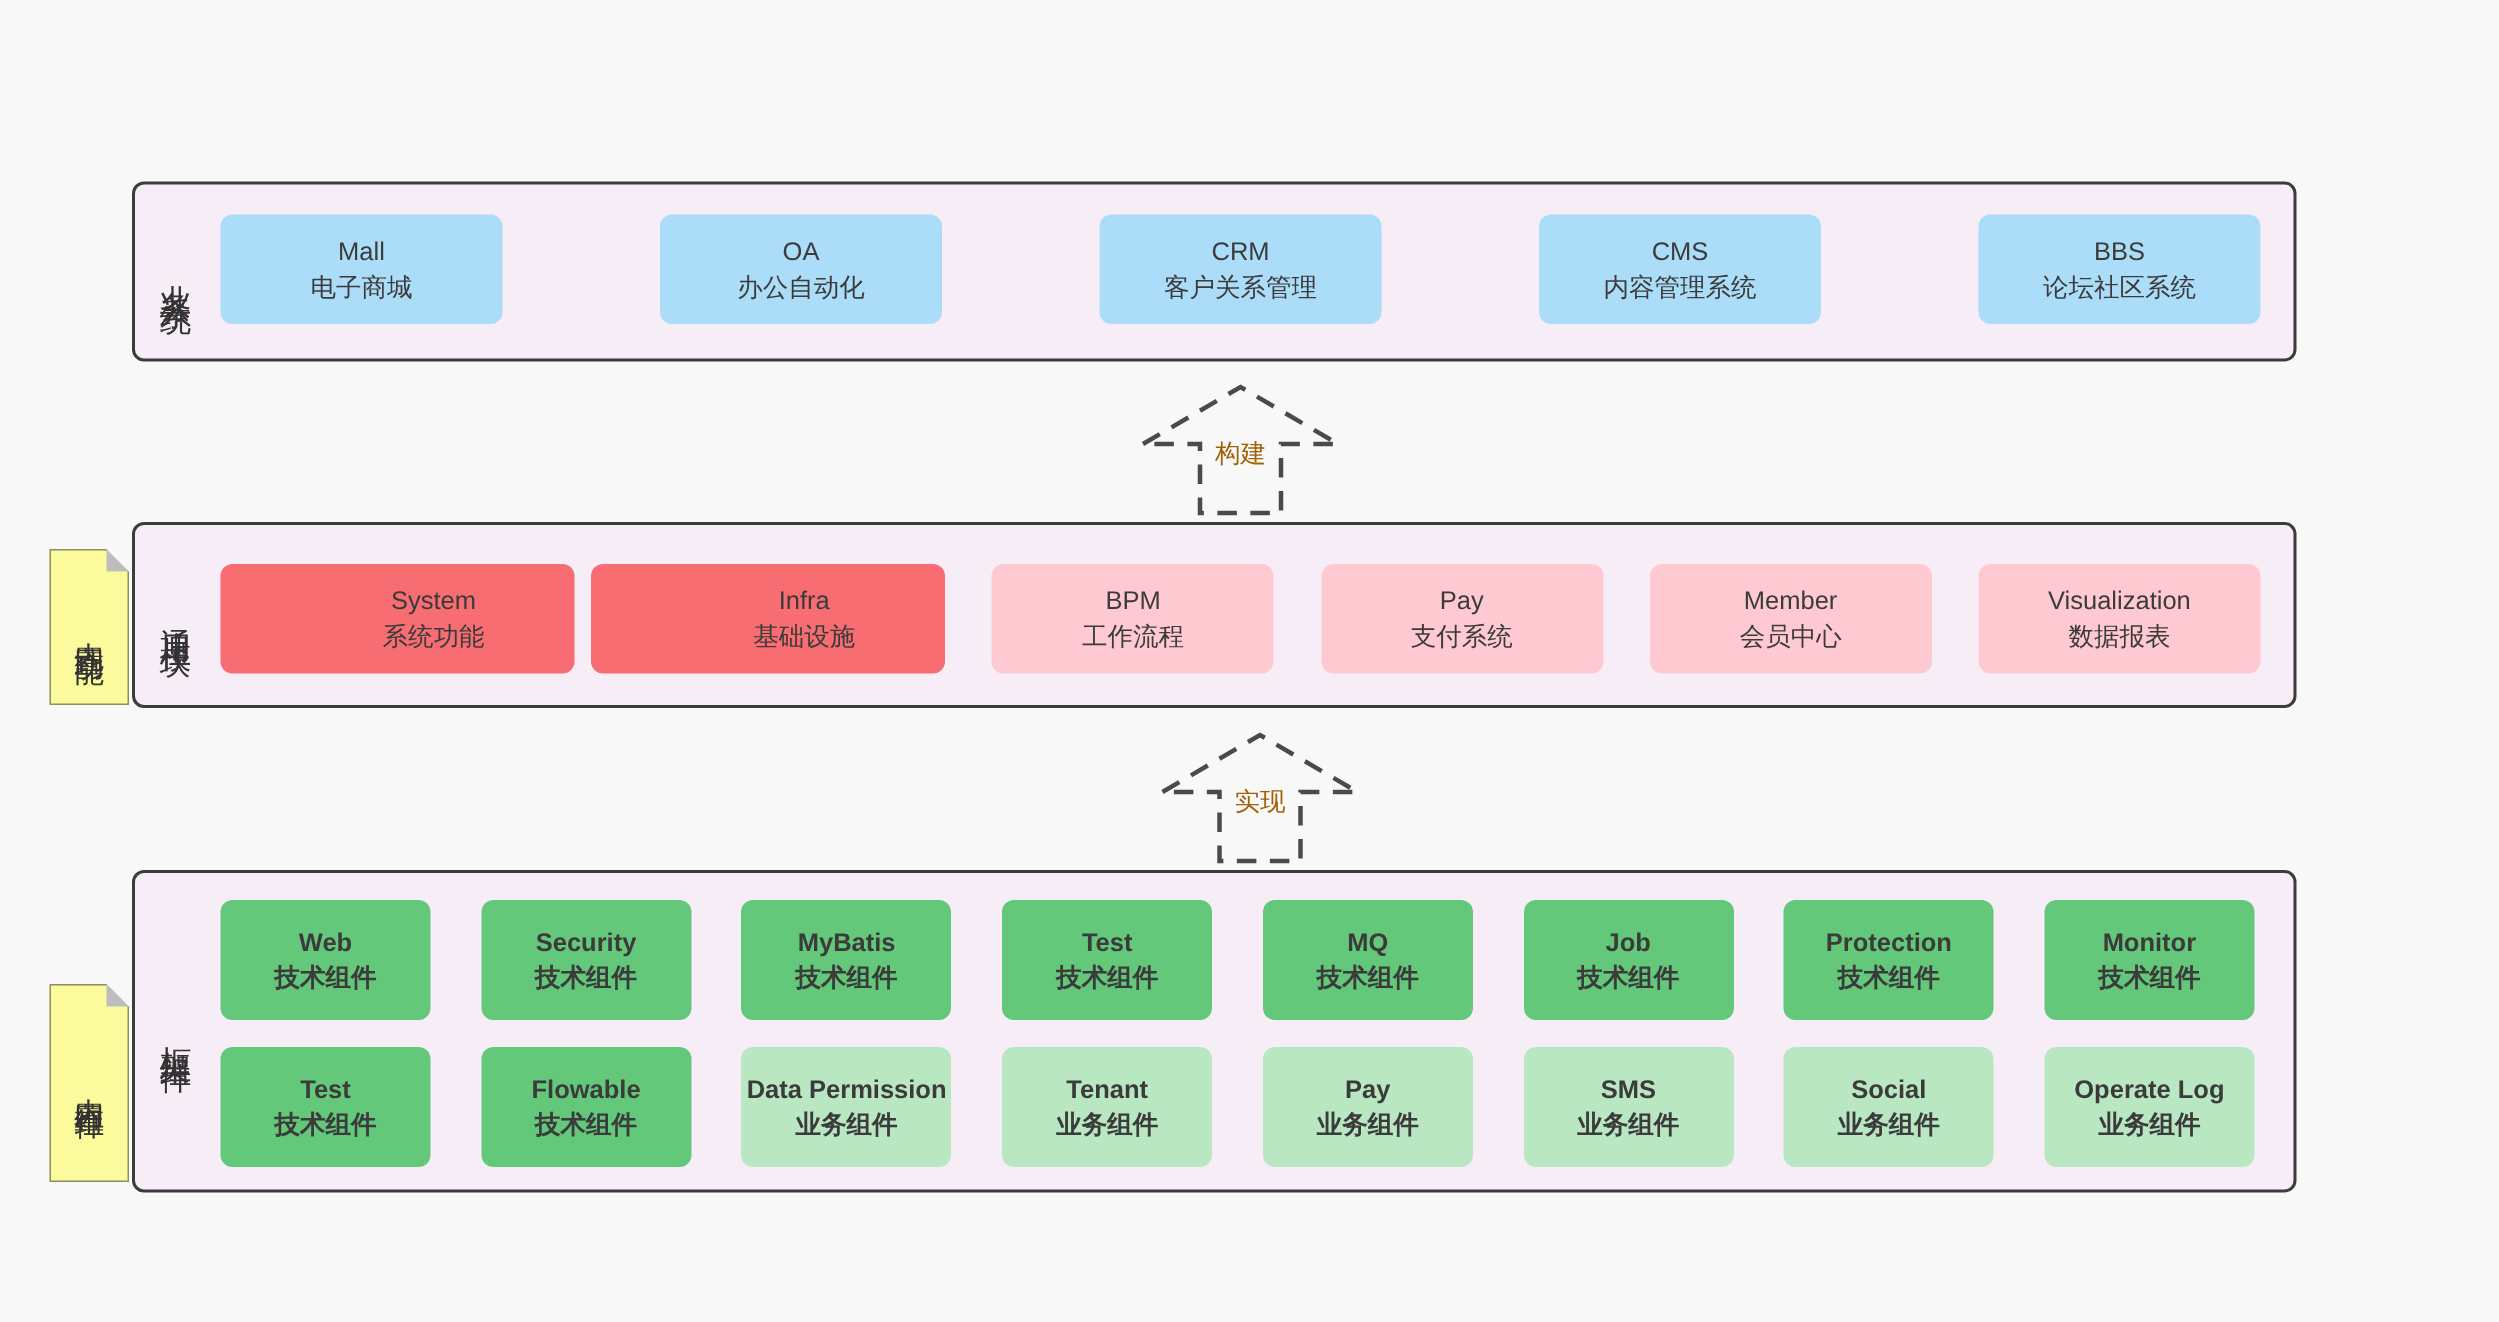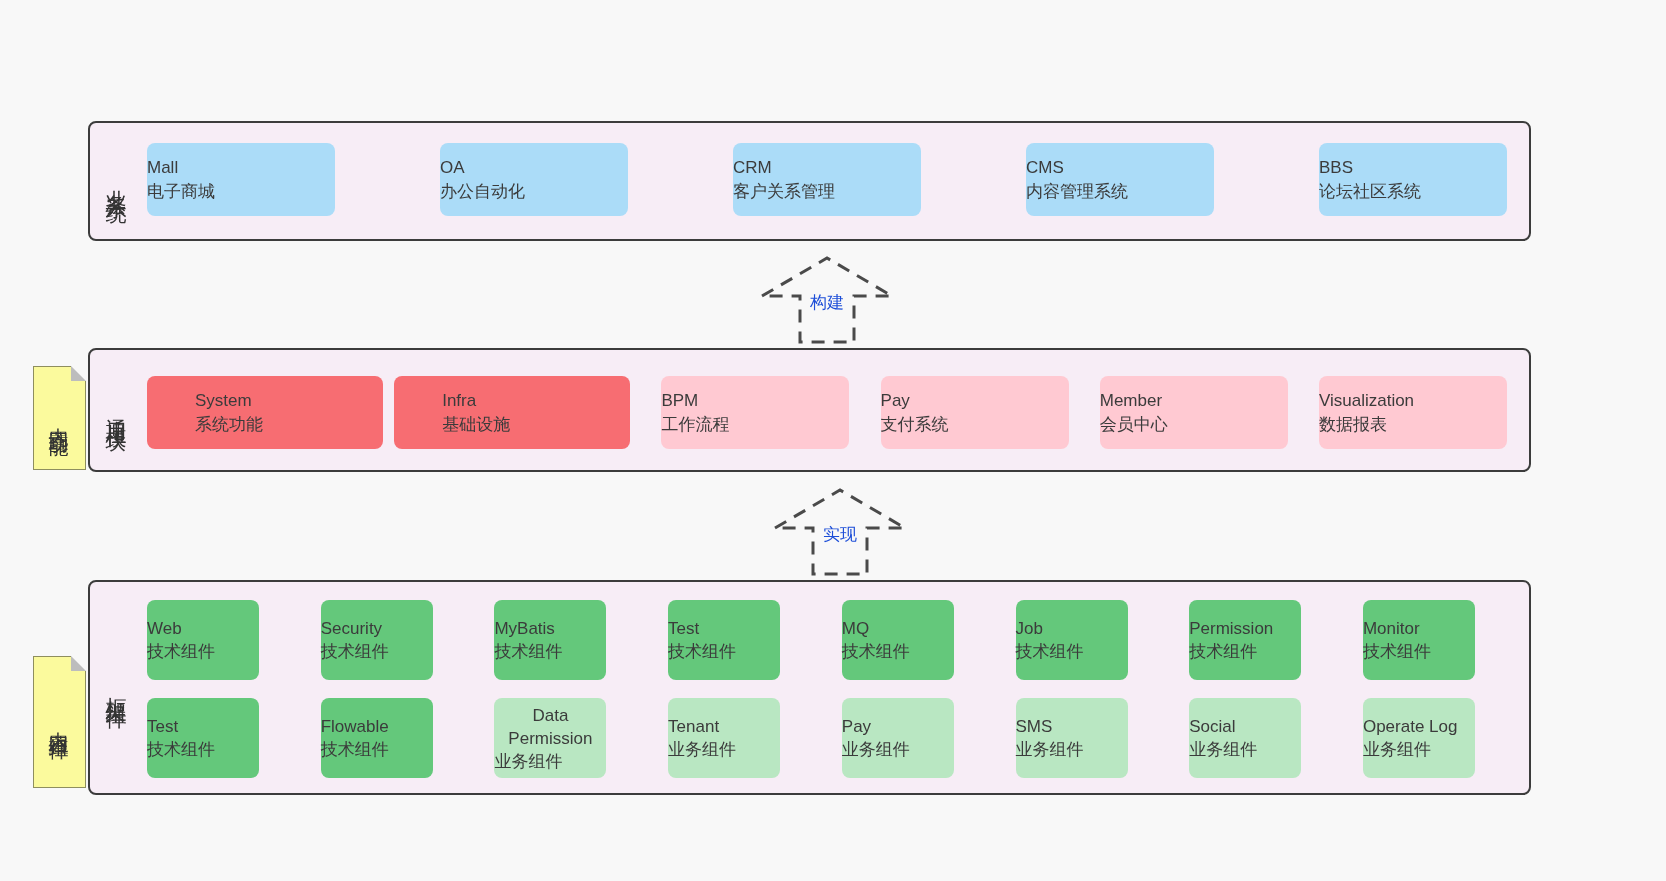--- a/index.html
+++ b/index.html
@@ -11,42 +11,42 @@
   .band-mid{top:348px;height:124px;}
   .band-bot{top:580px;height:215px;}
   .band-label{position:absolute;left:12px;top:50%;transform:translateY(-50%);writing-mode:vertical-rl;text-orientation:upright;font-size:21px;letter-spacing:4px;color:#333;white-space:nowrap;}
 
   
   .boxes{position:absolute;left:57px;right:22px;display:flex;justify-content:space-between;}
   .band-top .boxes{top:20px;}
   .band-mid .boxes{top:26px;}
   .grid{position:absolute;left:57px;right:26px;top:18px;display:grid;grid-template-columns:repeat(8,140px);justify-content:space-between;row-gap:18px;}
 
-  .box{width:188px;height:73px;border-radius:8px;display:flex;flex-direction:column;align-items:flex-start;justify-content:center;text-align:center;font-size:17px;line-height:24px;}
-  .grid .box{width:112px;height:80px;line-height:23px;}
+  .box{width:188px;height:73px;border-radius:8px;display:flex;flex-direction:column;align-items:center;justify-content:center;text-align:center;font-size:17px;line-height:24px;}
+  .grid .box{width:140px;height:80px;line-height:23px;font-weight:bold;}
   .box .bn,.box .bs{pointer-events:none;}
   .blue{background:#abdcf8;}
   .red{background:#f76d72;padding-left:48px;}
   .pink{background:#ffc9d2;margin-left:20px;}
   .green{background:#64c87b;}
   .lgreen{background:#b9e7c2;}
 
   
   .sticky{position:absolute;left:33px;width:53px;background:#fbfa9d;border:1px solid #8e8e5e;box-sizing:border-box;z-index:3;display:flex;align-items:center;justify-content:center;}
   .sticky1{top:366px;height:104px;}
   .sticky2{top:656px;height:132px;}
   .sticky::after{content:"";position:absolute;top:-1px;right:-1px;border-style:solid;border-width:0 15px 15px 0;border-color:#f8f8f8 #f8f8f8 #bdbdbd #bdbdbd;}
   .sticky-label{writing-mode:vertical-rl;text-orientation:upright;font-size:20px;letter-spacing:3px;color:#333;white-space:nowrap;}
 
   
   .arrow{position:absolute;width:200px;height:92px;}
   .arrow1{left:727px;top:254px;}
   .arrow2{left:740px;top:486px;}
   .arrow svg{position:absolute;inset:0;}
-  .arrow-label{position:absolute;left:50%;top:36px;transform:translateX(-50%);background:#f8f8f8;padding:1px 5px;font-size:17px;color:#1d4ed8;white-space:nowrap;}
+  .arrow-label{position:absolute;left:50%;top:36px;transform:translateX(-50%);background:#f8f8f8;padding:1px 5px;font-size:17px;color:#a16207;white-space:nowrap;}
 </style>
 </head>
 <body>
 
 <div class="canvas">
 
   <section class="band band-top">
     <div class="band-label">业务系统</div>
     <div class="boxes">
       <div class="box blue">
@@ -140,21 +140,21 @@
       </div>
       <div class="box green">
         <div class="bn">MQ</div>
         <div class="bs">技术组件</div>
       </div>
       <div class="box green">
         <div class="bn">Job</div>
         <div class="bs">技术组件</div>
       </div>
       <div class="box green">
-        <div class="bn">Permission</div>
+        <div class="bn">Protection</div>
         <div class="bs">技术组件</div>
       </div>
       <div class="box green">
         <div class="bn">Monitor</div>
         <div class="bs">技术组件</div>
       </div>
       <div class="box green">
         <div class="bn">Test</div>
         <div class="bs">技术组件</div>
       </div>

